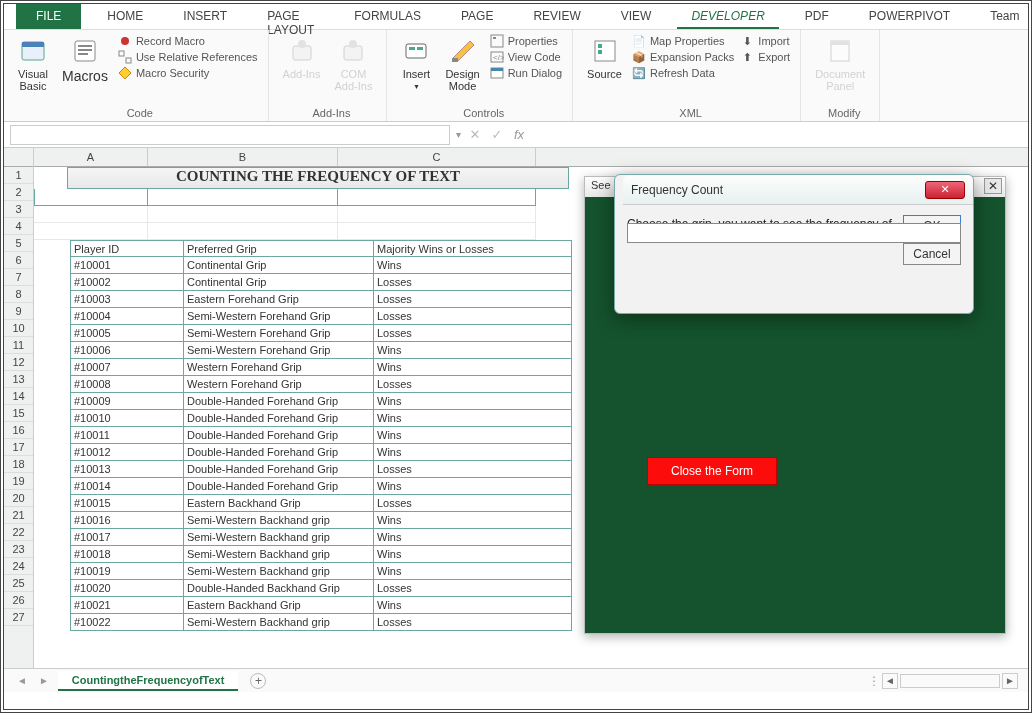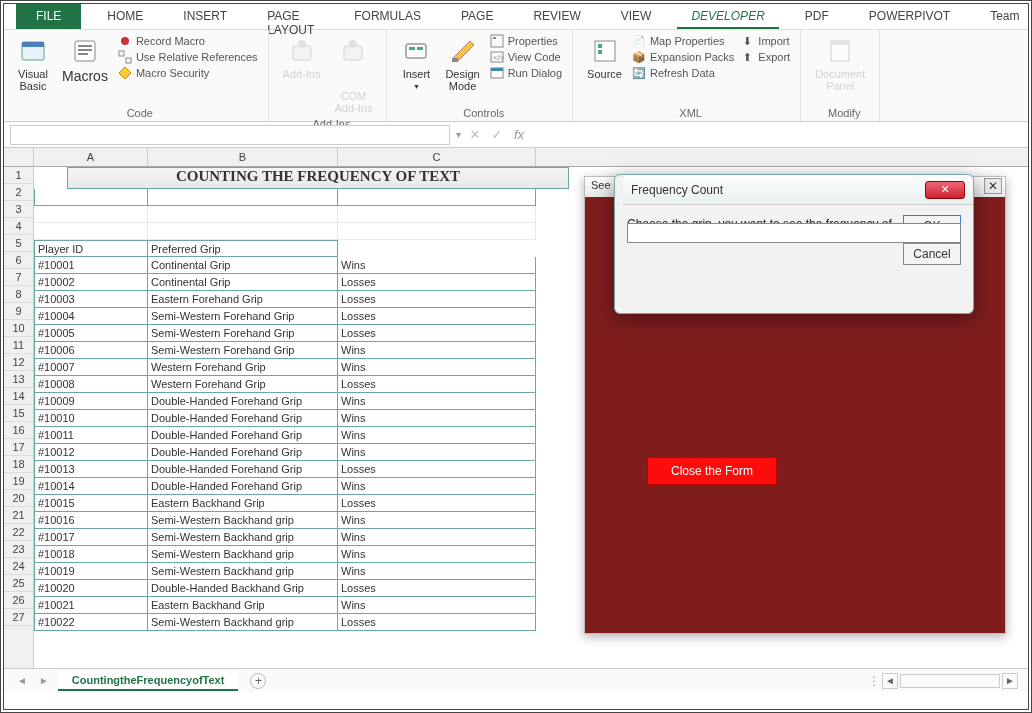--- a/index.html
+++ b/index.html
@@ -33,38 +33,38 @@
 
 .sheet-area { display: flex; height: 520px; overflow: hidden; position: relative; }
 .row-headers { width: 30px; background: #eef1f0; border-right: 1px solid #ccc; }
 .row-headers div { height: 17px; border-bottom: 1px solid #ddd; text-align: center; font-size: 11px; color: #444; line-height: 17px; }
 .row-headers div.first { height: 19px; border-bottom: 1px solid #aaa; }
 .grid { flex: 1; overflow: hidden; position: relative; }
 .col-headers { display: flex; background: #eef1f0; border-bottom: 1px solid #aaa; height: 19px; }
 .col-headers div { border-right: 1px solid #ccc; text-align: center; font-size: 11px; color: #444; line-height: 19px; }
 .colA { width: 114px; } .colB { width: 190px; } .colC { width: 198px; }
 .title-cell { width: 502px; height: 22px; text-align: center; font-weight: bold; font-size: 15px; font-family: Liberation Serif, serif; background: linear-gradient(#f5f5f5,#e8e8e8); border: 1px solid #6aa8a0; line-height: 17px; margin-left: 33px; }
-.data-row { display: flex; height: 17px; }
+.data-row { display: flex; height: 17px; padding-left: 36px; }
 .data-row .cell { border-right: 1px solid #6aa8a0; border-bottom: 1px solid #6aa8a0; padding: 0 3px; font-size: 11px; line-height: 16px; overflow: hidden; white-space: nowrap; }
 .data-row .cell:first-child { border-left: 1px solid #6aa8a0; }
 .emptyrow { display: flex; height: 17px; }
 .emptyrow .cell { border-right: 1px solid #e8e8e8; border-bottom: 1px solid #e8e8e8; padding: 0 3px; }
 .emptyrow .cell:first-child { border-left: none; }
 
 
 .sheet-tabs { display: flex; align-items: center; height: 24px; border-top: 1px solid #ccc; background: #fafafa; padding: 0 10px; gap: 6px; }
 .sheet-tabs .nav { color: #999; font-size: 10px; cursor: pointer; padding: 0 3px; }
 .sheet-tabs .sheet { padding: 3px 14px; font-size: 11px; font-weight: bold; color: #217346; border-bottom: 2px solid #217346; background: #fff; }
 .sheet-tabs .add { border: 1px solid #bbb; border-radius: 50%; width: 16px; height: 16px; text-align: center; line-height: 14px; font-size: 12px; color: #666; margin-left: 6px; cursor: pointer; }
 .sheet-tabs .hscroll { margin-left: auto; display: flex; align-items: center; gap: 2px; }
 .sheet-tabs .hscroll .bar { width: 100px; height: 14px; border: 1px solid #ccc; }
 .sheet-tabs .hscroll .btn { width: 16px; height: 16px; border: 1px solid #ccc; text-align: center; line-height: 14px; font-size: 10px; color: #666; }
 
 
-.user-form { position: absolute; top: 172px; left: 580px; width: 422px; height: 458px; background: #7f1d1d; border: 1px solid #bbb; box-shadow: 0 3px 10px rgba(0,0,0,0.3); }
+.user-form { position: absolute; top: 172px; left: 580px; width: 422px; height: 458px; background: #14532d; border: 1px solid #bbb; box-shadow: 0 3px 10px rgba(0,0,0,0.3); }
 .user-form .uf-title { height: 20px; background: linear-gradient(#fefefe,#e8e8e8); font-size: 11px; padding: 2px 6px; color: #333; overflow: hidden; }
 .user-form .uf-x { position: absolute; top: 1px; right: 3px; font-size: 12px; border: 1px solid #999; width: 18px; height: 16px; text-align: center; line-height: 14px; background: #e8e8e8; cursor: pointer; }
 .close-form-btn { position: absolute; top: 280px; left: 62px; width: 130px; height: 28px; background: #fd0c0c; color: #fff; font-size: 12px; border: 1px solid #b00; cursor: pointer; text-align: center; line-height: 26px; }
 
 
 .dialog { position: absolute; top: 170px; left: 610px; width: 360px; height: 140px; background: #f2f2f2; border: 1px solid #7aa; border-radius: 6px; box-shadow: 0 5px 20px rgba(0,0,0,0.4); }
 .dialog .titlebar { display: flex; justify-content: space-between; align-items: center; height: 30px; background: linear-gradient(#fdfdfd,#e8f0f0); border-bottom: 1px solid #ccc; border-radius: 6px 6px 0 0; padding: 0 8px; font-size: 12px; margin-left: 8px; }
 .dialog .titlebar .dlg-close { width: 40px; height: 18px; background: linear-gradient(#e67,#c23); border: 1px solid #900; border-radius: 3px; color: #fff; text-align: center; line-height: 15px; font-size: 11px; cursor: pointer; }
 .dialog .body { padding: 12px; position: relative; }
 .dialog .prompt { font-size: 12px; color: #222; margin-bottom: 12px; }
@@ -161,21 +161,21 @@
           </span>
         <span style="font-size:11px;color:#aaa;">Add-Ins</span>
       </div>
       <div class="big-btn disabled">
         <span class="icon">
             <svg width="30" height="30">
               <rect x="6" y="10" width="18" height="14" rx="2" fill="#eee" stroke="#aaa"></rect>
               <circle cx="15" cy="8" r="4" fill="#ccc"></circle>
             </svg>
           </span>
-        <span style="white-space:pre-line;text-align:center;font-size:11px;color:#aaa;margin-top:22px;">COM
+        <span style="white-space:pre-line;text-align:center;font-size:11px;color:#aaa;">COM
 Add-Ins</span>
       </div>
     </div>
     <div class="group-label">Add-Ins</div>
   </div>
 
   <div class="group">
     <div class="group-items">
       <div class="big-btn">
         <span class="icon">
@@ -348,20 +348,21 @@
         <div class="cell colC"></div>
       </div>
     <div class="emptyrow">
         <div class="cell colA"></div>
         <div class="cell colB"></div>
         <div class="cell colC"></div>
       </div>
     <div class="data-row">
       <div class="cell colA" style="border-top:1px solid #6aa8a0;">Player ID</div>
       <div class="cell colB" style="border-top:1px solid #6aa8a0;">Preferred Grip</div>
+      <div class="cell colC" style="border-top:1px solid #6aa8a0;">Majority Wins or Losses</div>
     </div>
     <div id="data-rows">
         <div class="data-row">
           <div class="cell colA">#10001</div>
           <div class="cell colB">Continental Grip</div>
           <div class="cell colC">Wins</div>
         </div>
         <div class="data-row">
           <div class="cell colA">#10002</div>
           <div class="cell colB">Continental Grip</div>

